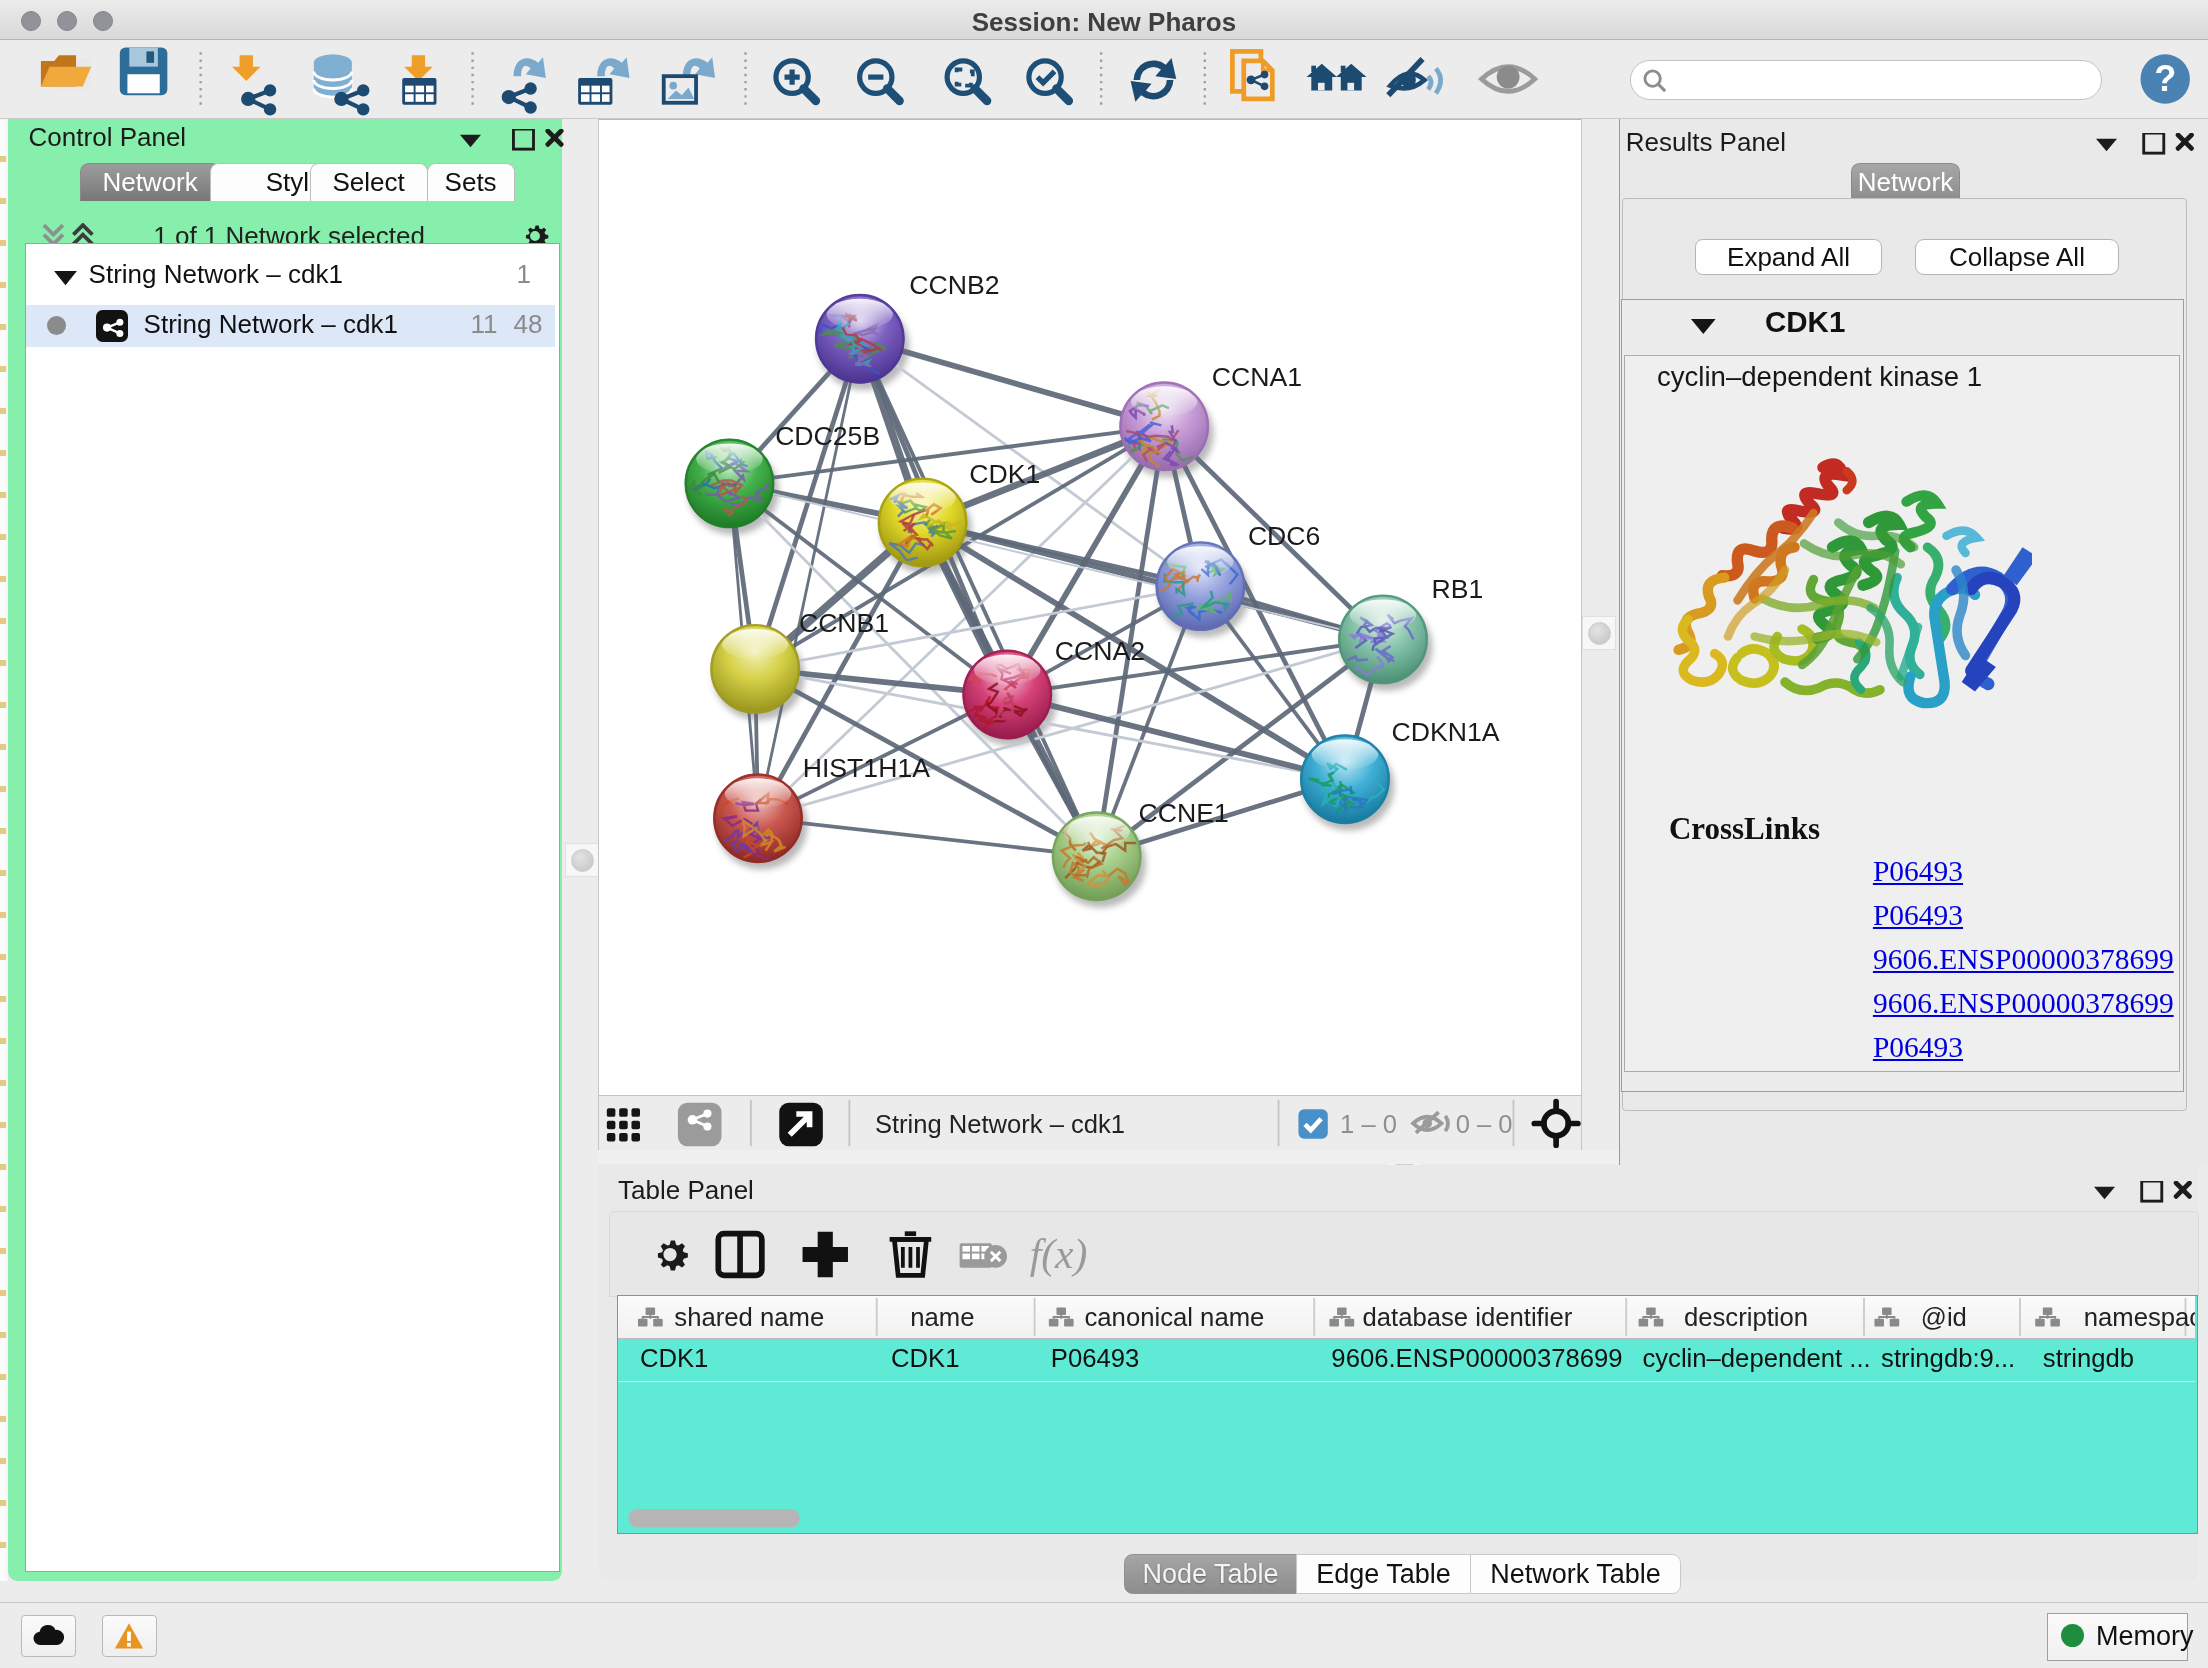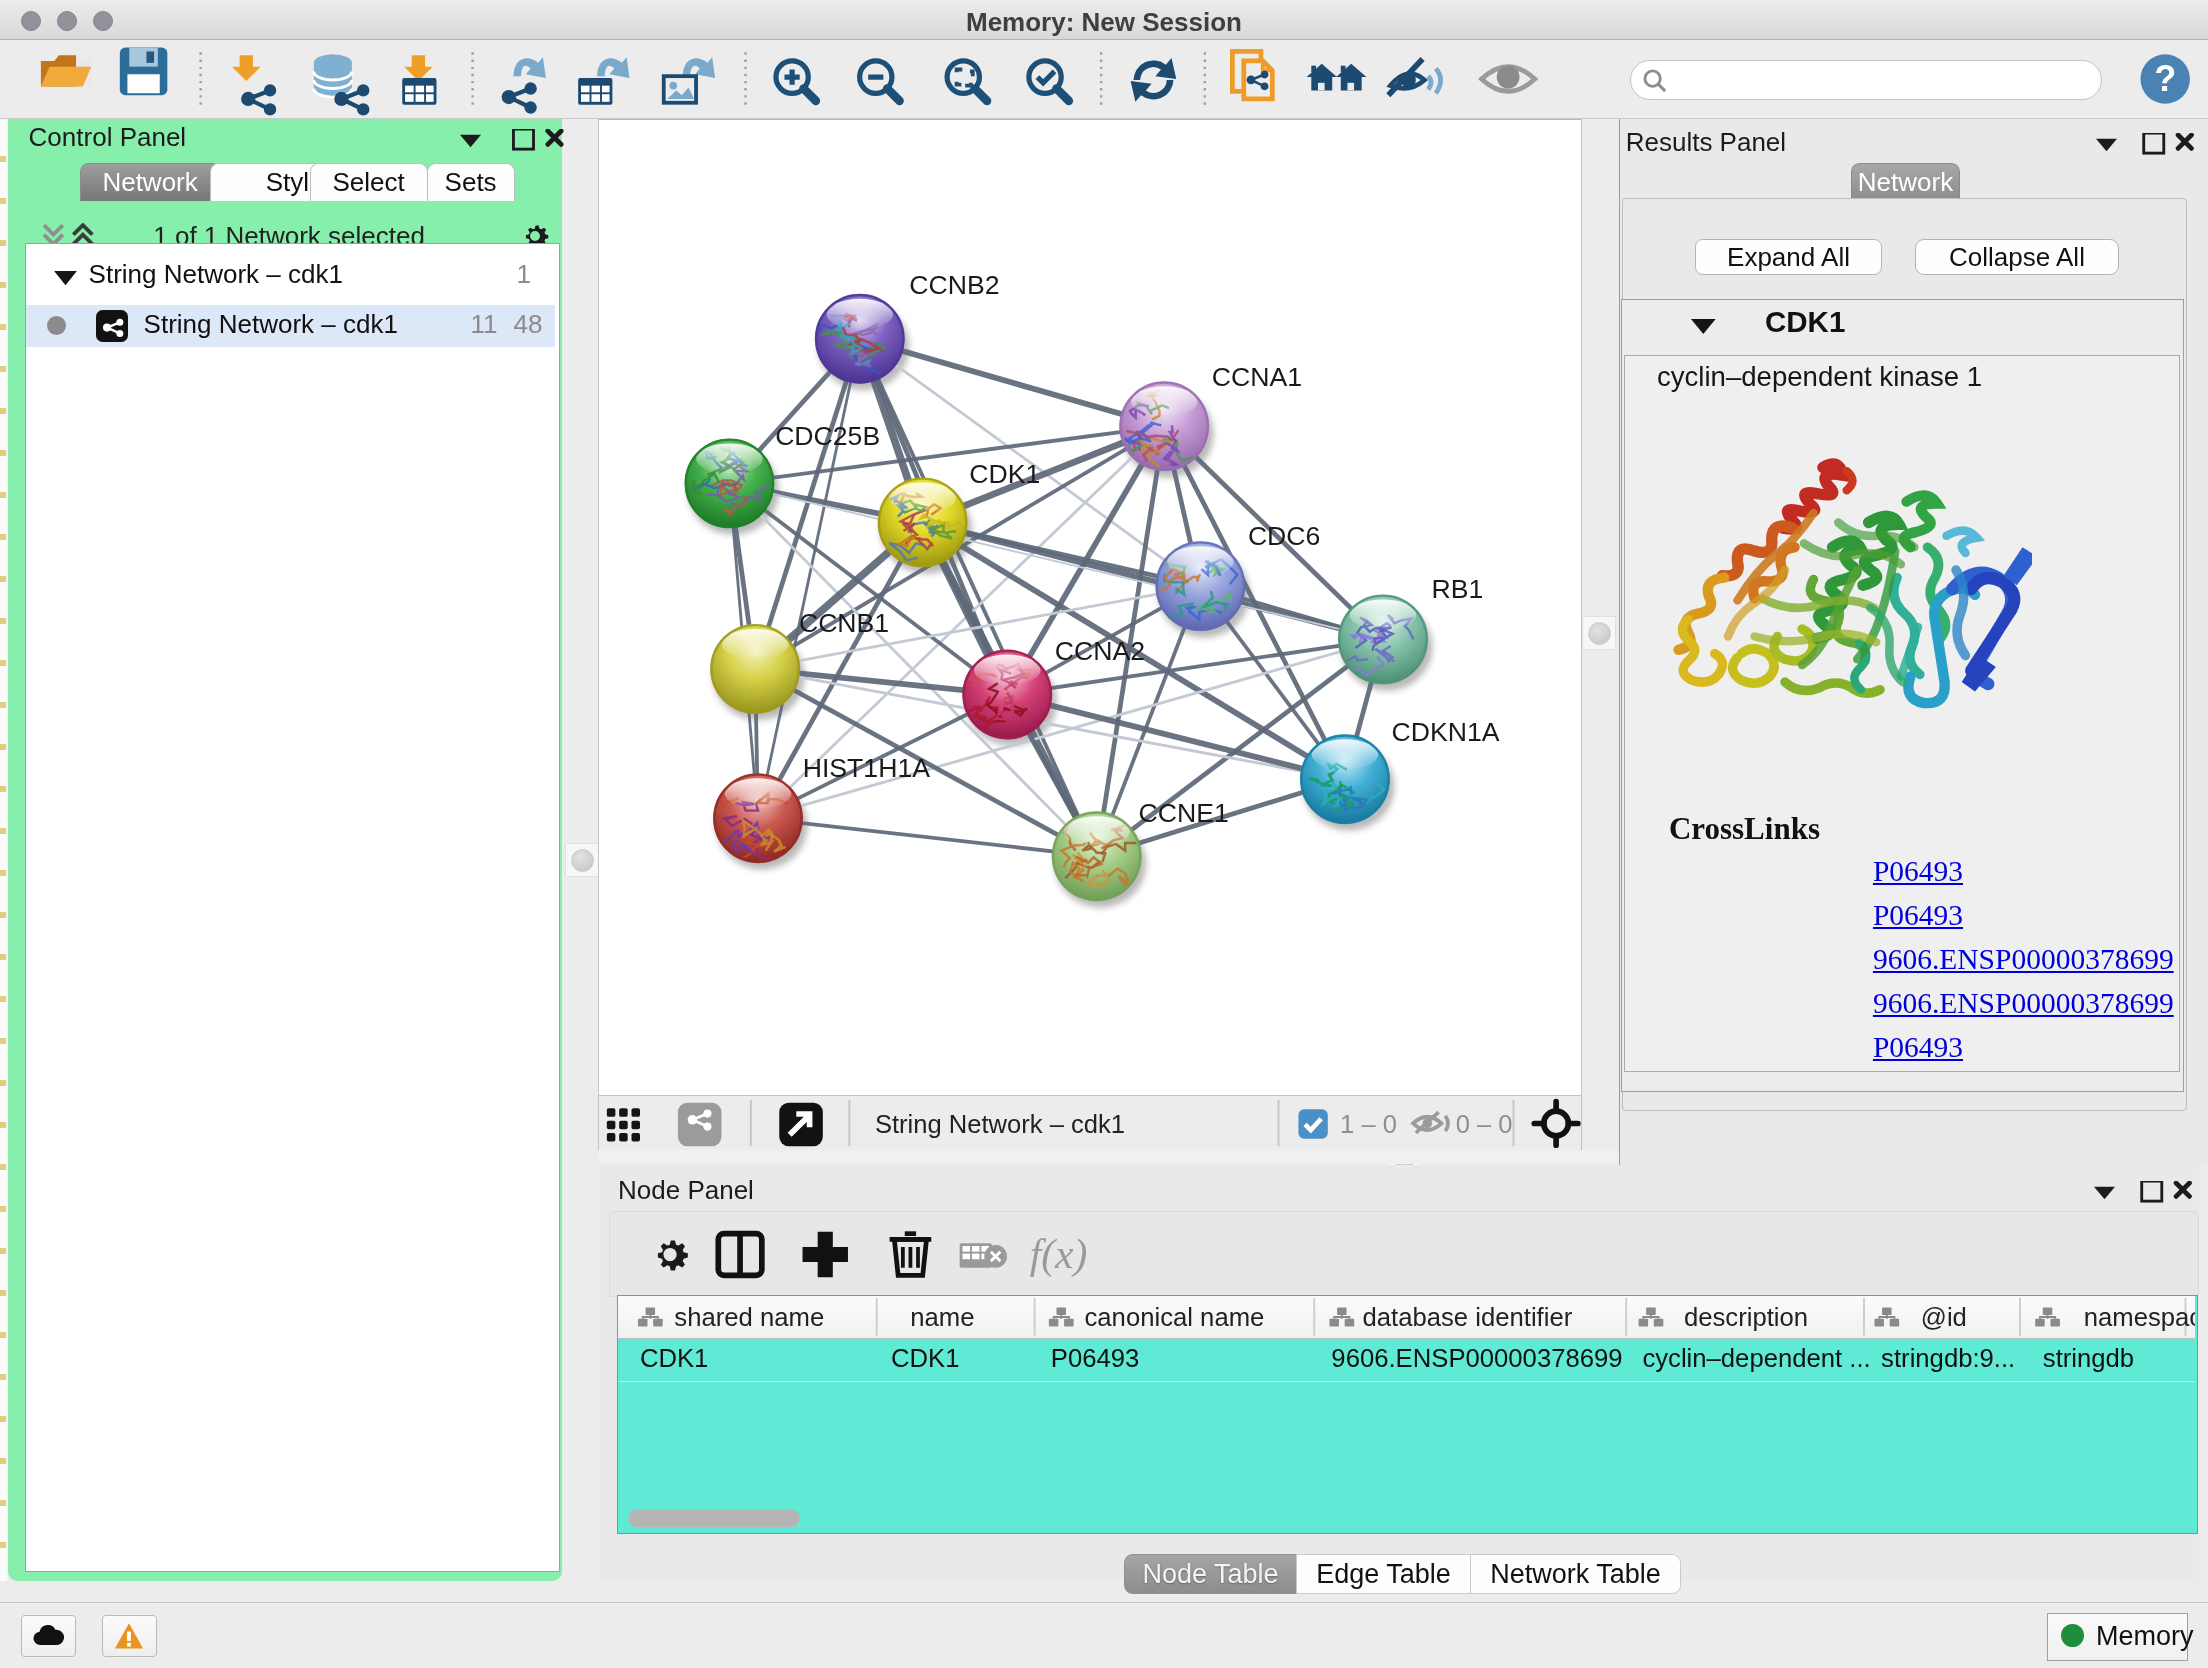--- a/index.html
+++ b/index.html
@@ -32,21 +32,21 @@
   #tpanel{left:599px;top:1165px;width:1600px;height:416px;background:#e9e9e9;border-radius:0 0 9.5px 9.5px;}
   
   #bottombar{left:0;top:1602px;width:2208px;height:67px;background:#ececec;border-top:1.9px solid #c6c6c6;}
 </style>
 </head>
 <body>
   <div id="titlebar" class="abs">
     <div class="tl abs" style="left:21px;"></div>
     <div class="tl abs" style="left:57px;"></div>
     <div class="tl abs" style="left:93px;"></div>
-    <div id="title" class="abs">Memory: New Session</div>
+    <div id="title" class="abs">Session: New Pharos</div>
   </div>
   <div id="toolbar" class="abs">
     <svg class="abs" style="left:0;top:0" width="2208" height="78" viewBox="0 0 2322 82">
       <defs>
         <g id="magni">
           <circle cx="25" cy="25" r="17" fill="none" stroke="#1d4f77" stroke-width="5.5"></circle>
           <line x1="37" y1="37" x2="50" y2="50" stroke="#1d4f77" stroke-width="9" stroke-linecap="round"></line>
         </g>
         <g id="shareg">
           <circle cx="9" cy="16" r="7.5" fill="#1d4a70"></circle>
@@ -690,21 +690,21 @@
           <path d="M306 238 l18 -28 18 12 -22 26 z" fill="#2443bc"></path>
         </svg>
         <div class="abs" style="left:44px;top:455px;font-family:'Liberation Serif',serif;font-size:31px;font-weight:bold;color:#111;">CrossLinks</div>
         <div class="abs" style="left:248px;top:493px;font-family:'Liberation Serif',serif;font-size:29.5px;color:#0000dd;line-height:44px;text-decoration:underline;">
           P06493<br>P06493<br>9606.ENSP00000378699<br>9606.ENSP00000378699<br>P06493
         </div>
       </div>
     </div>
   </div>
   <div id="tpanel" class="abs">
-    <div class="abs ptitle" style="left:19px;top:9.5px;">Node Panel</div>
+    <div class="abs ptitle" style="left:19px;top:9.5px;">Table Panel</div>
     <svg class="abs" style="left:1495px;top:16px" width="105" height="25" viewBox="0 0 110 26">
       <path d="M0 6 l22 0 -11 13 z" fill="#1c1c1c"></path>
       <rect x="50" y="0" width="21" height="21" fill="none" stroke="#1c1c1c" stroke-width="3"></rect>
       <path d="M86 2 l14 14 M100 2 l-14 14" stroke="#1c1c1c" stroke-width="5" stroke-linecap="round"></path>
     </svg>
     <div class="abs" style="left:9.5px;top:46px;width:1588px;height:84px;background:#e7e7e7;border:1px solid #d9d9d9;border-radius:5.7px 5.7px 0 0;">
       <svg class="abs" style="left:28.5px;top:16px" width="666" height="53" viewBox="0 0 700 56">
         <g transform="translate(8,4) scale(2.0)">
           <path fill="#1a1a1a" d="M12 8.5a3.5 3.5 0 1 0 0 7 3.5 3.5 0 0 0 0-7zm9.4 5.1l-2.2.6a7.3 7.3 0 0 1-.5 1.2l1.2 2-1.5 1.5-2-1.2c-.4.2-.8.4-1.2.5l-.6 2.2h-2.2l-.6-2.2a7.3 7.3 0 0 1-1.2-.5l-2 1.2-1.5-1.5 1.2-2c-.2-.4-.4-.8-.5-1.2l-2.2-.6v-2.2l2.2-.6c.1-.4.3-.8.5-1.2l-1.2-2 1.5-1.5 2 1.2c.4-.2.8-.4 1.2-.5l.6-2.2h2.2l.6 2.2c.4.1.8.3 1.2.5l2-1.2 1.5 1.5-1.2 2c.2.4.4.8.5 1.2l2.2.6z"></path>
         </g>

